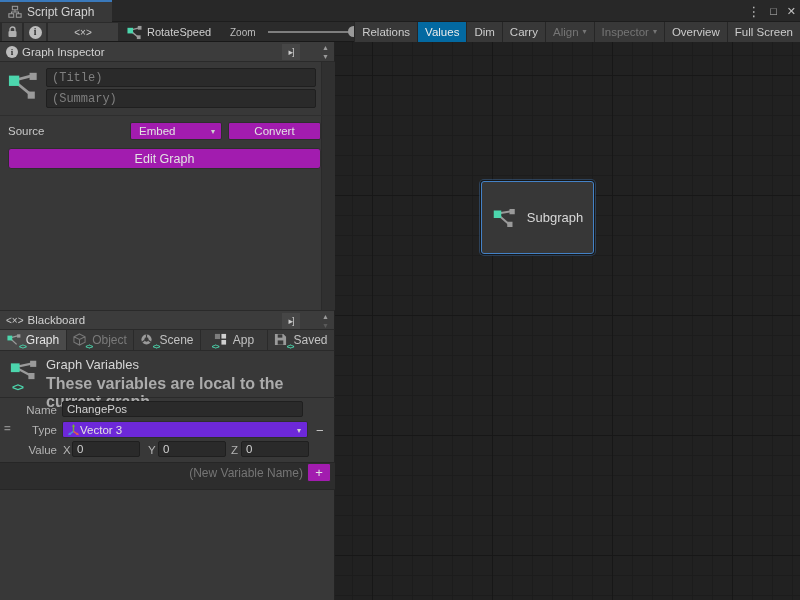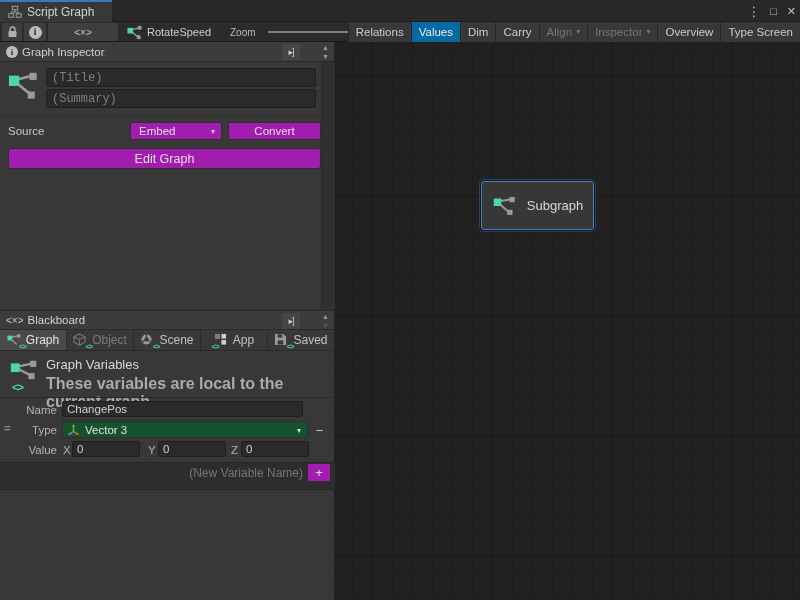--- a/index.html
+++ b/index.html
@@ -78,21 +78,21 @@
     background-color:#212121;
     background-image:
       linear-gradient(#171717 1px, transparent 1px),
       linear-gradient(90deg, #171717 1px, transparent 1px),
       linear-gradient(#1c1c1c 1px, transparent 1px),
       linear-gradient(90deg, #1c1c1c 1px, transparent 1px);
     background-size:120px 120px, 120px 120px, 20px 20px, 20px 20px;
     background-position:37px 33px, 37px 33px, 17px 13px, 17px 13px;
   }
   .node {
-    position:absolute; left:146px; top:139px; width:113px; height:49px;
+    position:absolute; left:146px; top:139px; width:113px; height:73px;
     background:#373737; border:1px solid #4482c7; border-radius:3px;
     box-shadow:0 0 0 1px #161616, 0 0 0 2px rgba(68,130,199,.35);
     display:flex; align-items:center; justify-content:center; gap:9px;
     color:#d8d8d8; font-size:13px;
   }
   .icon-info { width:13px; height:13px; border-radius:50%; background:#bdbdbd; color:#2b2b2b; font-weight:bold; font-size:9.5px;
     display:flex; align-items:center; justify-content:center; font-family:"Liberation Serif", serif; }
   .code-glyph { letter-spacing:0; font-size:10px; color:#c8c8c8; }
 </style>
 </head>
@@ -165,21 +165,21 @@
         <span class="caret">▾</span>
       </div>
       <div class="rbtn disabled">
         <span>Inspector</span>
         <span class="caret">▾</span>
       </div>
       <div class="rbtn">
           <span>Overview</span>
         </div>
       <div class="rbtn">
-          <span>Type Screen</span>
+          <span>Full Screen</span>
         </div>
     </div>
   </div>
 
   <div class="panel-hdr" style="top:42px; border-right:1px solid #232323;">
     <span class="icon-info" style="width:12px;height:12px;font-size:9px;">i</span>
     <span>Graph Inspector</span>
     <span class="dock">▸]</span>
     <span class="spinner">
       <span class="ar">▲</span>
@@ -297,21 +297,21 @@
 
     <div class="divider" style="top:46px; background:#2a2a2a;"></div>
 
     <div style="position:absolute; left:0; top:47px; width:335px; height:64px;">
       <span style="position:absolute; left:4px; top:24px; color:#8c8c8c; font-weight:bold;">=</span>
 
       <span class="var-label" style="left:2px; top:6px;">Name</span>
       <input class="mini-input" style="left: 62px; top: 3px; width: 241px;" value="ChangePos">
 
       <span class="var-label" style="left:2px; top:26px;">Type</span>
-      <div class="gbtn" style="left:62px; top:23px; width:246px; height:17px; background:#14532d; justify-content:flex-start; padding-left:4px; gap:5px;">
+      <div class="gbtn" style="left:62px; top:23px; width:246px; height:17px; background:#6d28d9; justify-content:flex-start; padding-left:4px; ">
         <svg width="13" height="13" viewBox="0 0 14 14">
           <path d="M7 10 V2.8" stroke="#71b238" stroke-width="1.5"></path>
             <path d="M7 1 L5.2 4 H8.8 Z" fill="#71b238"></path>
           <path d="M7 9 L2.8 12" stroke="#4a90d9" stroke-width="1.5"></path>
             <path d="M1.2 13.2 L2.2 10.2 L4.6 12.4 Z" fill="#4a90d9"></path>
           <path d="M7 9 L11.2 12" stroke="#e05a4f" stroke-width="1.5"></path>
             <path d="M12.8 13.2 L11.8 10.2 L9.4 12.4 Z" fill="#e05a4f"></path>
         </svg>
         <span>Vector 3</span>
         <span class="dd-caret">▾</span>

